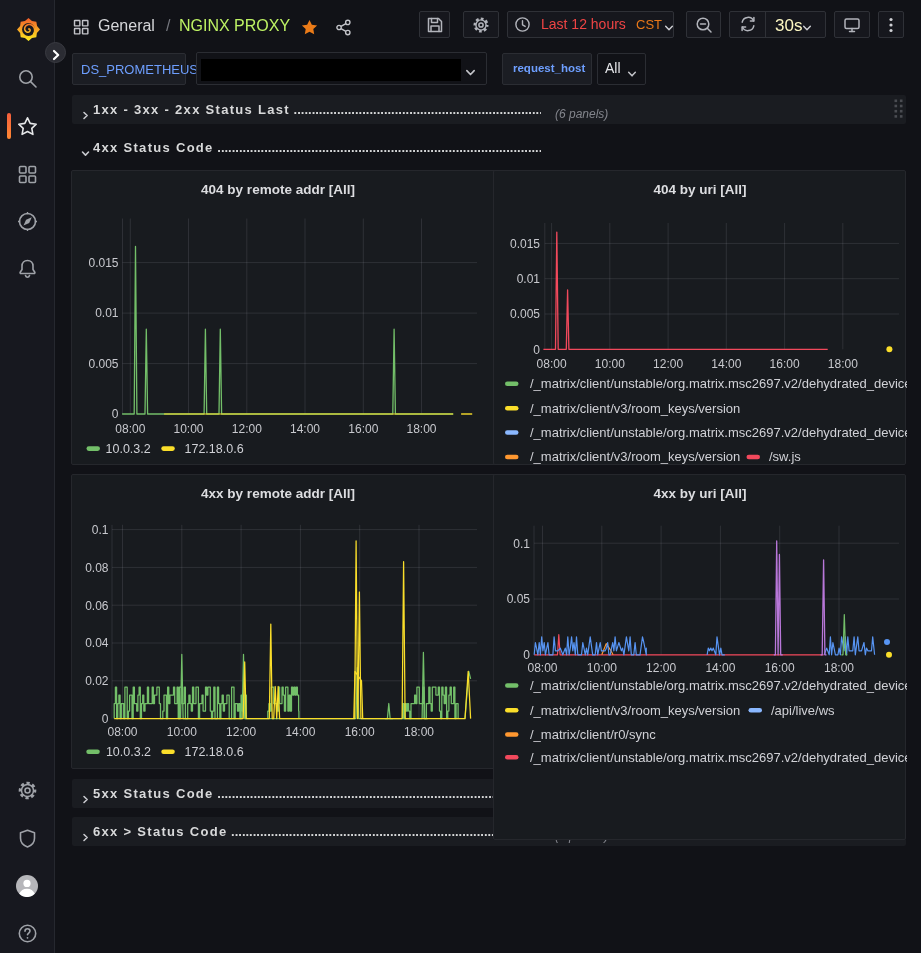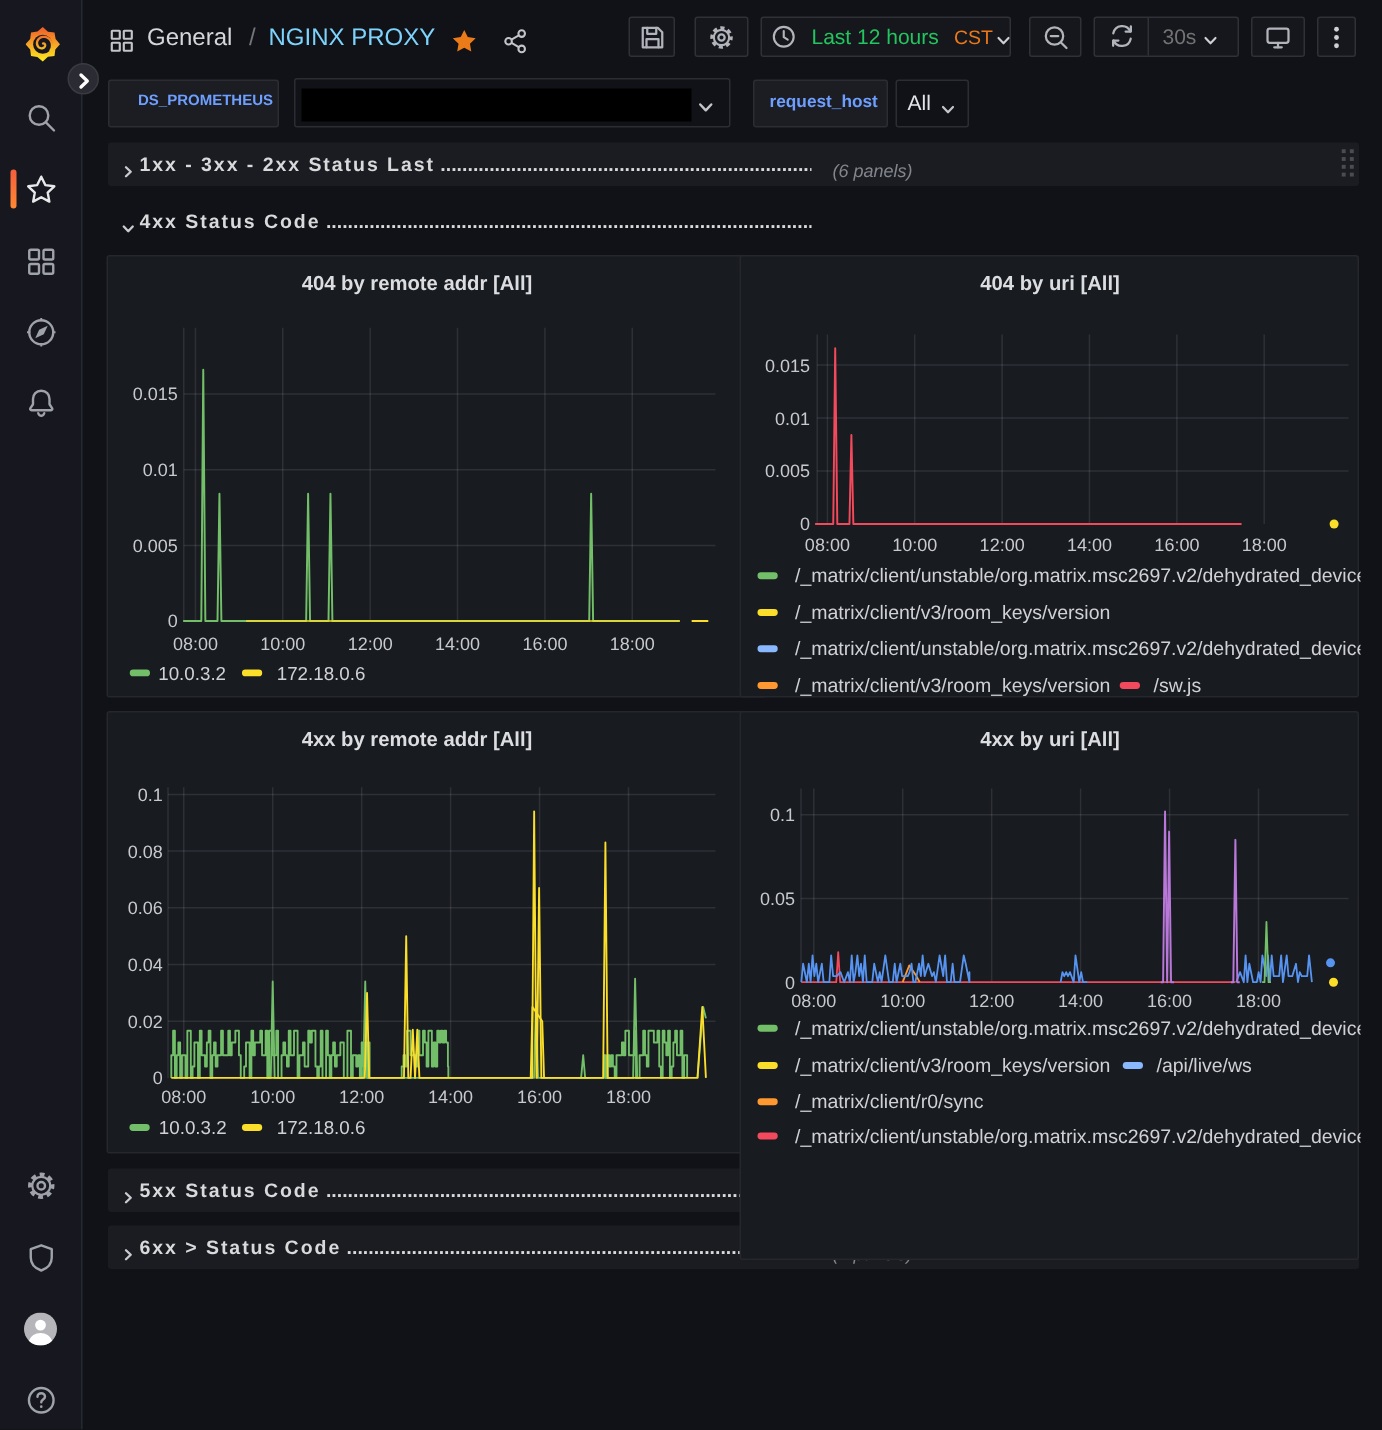--- a/index.html
+++ b/index.html
@@ -75,21 +75,21 @@
 <svg class="abs" style="left:73px;top:19px" width="16" height="16" viewBox="0 0 21 21">
     <g fill="none" stroke="#c3c4c9" stroke-width="1.9">
       <rect x="2" y="2" width="7" height="7" rx="0.5"></rect>
       <rect x="12.5" y="2" width="7" height="7" rx="0.5"></rect>
       <rect x="2" y="12.5" width="7" height="7" rx="0.5"></rect>
       <rect x="12.5" y="12.5" width="7" height="7" rx="0.5"></rect>
     </g>
   </svg>
 <div class="abs" style="left:98px;top:17px;font-size:16px;color:#d5d6d9">General</div>
 <div class="abs" style="left:166px;top:17px;font-size:16px;color:#74767d">/</div>
-<div class="abs" style="left:179px;top:17px;font-size:16px;color:#7dd3fc">NGINX PROXY</div>
+<div class="abs" style="left:179px;top:17px;font-size:16px;color:#bef264">NGINX PROXY</div>
 <svg class="abs" style="left:301px;top:19px" width="17" height="17" viewBox="0 0 21 21">
     <path d="M10.5 1.2l2.9 5.9 6.5.9-4.7 4.5 1.1 6.4-5.8-3-5.8 3 1.1-6.4L1.1 8l6.5-.9z" fill="#eb7b18"></path>
   </svg>
 <svg class="abs" style="left:335px;top:19px" width="17" height="17" viewBox="0 0 21 21">
 <g fill="none" stroke="#c3c4c9" stroke-width="1.7">
       <circle cx="15.8" cy="4.2" r="2.7"></circle>
       <circle cx="5" cy="10.5" r="2.7"></circle>
       <circle cx="15.8" cy="16.8" r="2.7"></circle>
       <path d="M7.4 9.1l6-3.5M7.4 11.9l6 3.5"></path>
     </g>
@@ -103,59 +103,59 @@
 <svg class="abs" style="left:471.5px;top:15.5px" width="18" height="18" viewBox="0 0 18 18">
     <circle cx="9" cy="9" r="6.1" fill="none" stroke="#b2b4bb" stroke-width="2.8" stroke-dasharray="2.65 2.15" stroke-dashoffset="1"></circle>
     <circle cx="9" cy="9" r="5.1" fill="none" stroke="#b2b4bb" stroke-width="1.4"></circle>
     <circle cx="9" cy="9" r="2.1" fill="none" stroke="#b2b4bb" stroke-width="1.5"></circle>
   </svg>
 <div class="btn" style="left:507px;top:10.5px;width:167px;height:27.5px"></div>
 <svg class="abs" style="left:514px;top:15.5px" width="17" height="17" viewBox="0 0 18 18">
     <circle cx="9" cy="9" r="7" fill="none" stroke="#b2b4bb" stroke-width="1.5" stroke-linecap="round" stroke-linejoin="round"></circle>
     <path d="M9 5v4.3l2.8 1.7" fill="none" stroke="#b2b4bb" stroke-width="1.5" stroke-linecap="round" stroke-linejoin="round"></path>
   </svg>
-<div class="abs" style="left:541px;top:16px;font-size:14px;color:#22c55e">Last 12 hours</div>
+<div class="abs" style="left:541px;top:16px;font-size:14px;color:#ef4444">Last 12 hours</div>
 <div class="abs" style="left:636px;top:16.5px;font-size:13px;color:#ea7818">CST</div>
 <div class="abs" style="left:664px;top:19px"><svg width="10" height="10" viewBox="0 0 12 12">
       <path d="M2 4l4 4.2L10 4" fill="none" stroke="#cfd0d5" stroke-width="1.7" stroke-linecap="round" stroke-linejoin="round"></path>
     </svg></div>
 <div class="btn" style="left:686px;top:10.5px;width:35px;height:27.5px"></div>
 <svg class="abs" style="left:694.5px;top:15.5px" width="18" height="18" viewBox="0 0 18 18">
     <circle cx="8" cy="8" r="5.8" fill="none" stroke="#b2b4bb" stroke-width="1.5" stroke-linecap="round" stroke-linejoin="round"></circle>
     <path d="M12.3 12.3L16 16" fill="none" stroke="#b2b4bb" stroke-width="1.5" stroke-linecap="round" stroke-linejoin="round"></path>
     <path d="M5.5 8h5" fill="none" stroke="#b2b4bb" stroke-width="1.5" stroke-linecap="round" stroke-linejoin="round"></path>
   </svg>
 <div class="btn" style="left:729px;top:10.5px;width:97px;height:27.5px"></div>
 <div class="abs" style="left:765px;top:11.5px;width:1px;height:25.5px;background:#2f3137"></div>
 <svg class="abs" style="left:739px;top:15px" width="18" height="18" viewBox="0 0 18 18">
 <path d="M3.2 7.2A6 6 0 0 1 14.6 6" fill="none" stroke="#b2b4bb" stroke-width="1.5" stroke-linecap="round" stroke-linejoin="round"></path>
     <path d="M14.8 10.8A6 6 0 0 1 3.4 12" fill="none" stroke="#b2b4bb" stroke-width="1.5" stroke-linecap="round" stroke-linejoin="round"></path>
 <path d="M14.9 2.5V6h-3.5" fill="none" stroke="#b2b4bb" stroke-width="1.5" stroke-linecap="round" stroke-linejoin="round"></path>
     <path d="M3.1 15.5V12h3.5" fill="none" stroke="#b2b4bb" stroke-width="1.5" stroke-linecap="round" stroke-linejoin="round"></path>
   </svg>
-<div class="abs" style="left:775px;top:16px;font-size:14px;color:#737373">30s</div>
+<div class="abs" style="left:775px;top:16px;font-size:17px;color:#fef9c3">30s</div>
 <div class="abs" style="left:802px;top:19px"><svg width="10" height="10" viewBox="0 0 12 12">
       <path d="M2 4l4 4.2L10 4" fill="none" stroke="#cfd0d5" stroke-width="1.7" stroke-linecap="round" stroke-linejoin="round"></path>
     </svg></div>
 <div class="btn" style="left:834px;top:10.5px;width:36px;height:27.5px"></div>
 <svg class="abs" style="left:843px;top:15.5px" width="18" height="18" viewBox="0 0 18 18">
     <rect x="2" y="3" width="14" height="9.5" rx="1.5" fill="none" stroke="#b2b4bb" stroke-width="1.5" stroke-linecap="round" stroke-linejoin="round"></rect>
     <path d="M6.5 15.5h5" fill="none" stroke="#b2b4bb" stroke-width="1.5" stroke-linecap="round" stroke-linejoin="round"></path>
     <path d="M9 12.5v3" fill="none" stroke="#b2b4bb" stroke-width="1.5" stroke-linecap="round" stroke-linejoin="round"></path>
   </svg>
 <div class="btn" style="left:878px;top:10.5px;width:25.5px;height:27.5px"></div>
 <svg class="abs" style="left:881.8px;top:15.5px" width="18" height="18" viewBox="0 0 18 18">
     <g fill="#cfd0d5">
       <circle cx="9" cy="3.5" r="1.6"></circle>
       <circle cx="9" cy="9" r="1.6"></circle>
       <circle cx="9" cy="14.5" r="1.6"></circle>
     </g>
   </svg>
 <div class="abs" style="left:72px;top:53px;width:114px;height:32px;background:#1b1d23;border:1px solid #2b2d33;border-radius:2px;"></div>
-<div class="abs" style="left:92px;top:62px;font-size:10px;font-weight:bold;color:#6e9fff">DS_PROMETHEUS</div>
+<div class="abs" style="left:81px;top:62px;font-size:13px;font-weight:normal;color:#6e9fff">DS_PROMETHEUS</div>
 <div class="abs" style="left:195.5px;top:52px;width:291px;height:33px;border:1px solid #2b2d33;border-radius:2px;background:#111217"></div>
 <div class="abs" style="left:201px;top:58.5px;width:260px;height:22px;background:#000"></div>
 <div class="abs" style="left:465px;top:63.5px"><svg width="11" height="11" viewBox="0 0 12 12">
       <path d="M2 4l4 4.2L10 4" fill="none" stroke="#c3c4c9" stroke-width="1.8" stroke-linecap="round" stroke-linejoin="round"></path>
     </svg></div>
 <div class="abs" style="left:502px;top:53px;width:90px;height:32px;background:#1b1d23;border:1px solid #2b2d33;border-radius:2px;"></div>
 <div class="abs" style="left:513px;top:62px;font-size:11.5px;font-weight:bold;color:#6e9fff">request_host</div>
 <div class="abs" style="left:596.5px;top:53px;width:49px;height:32px;border:1px solid #2b2d33;border-radius:2px;background:#111217"></div>
 <div class="abs" style="left:605px;top:60px;font-size:14px;color:#e3e4e8">All</div>
 <div class="abs" style="left:627px;top:64.5px"><svg width="10" height="10" viewBox="0 0 12 12">

